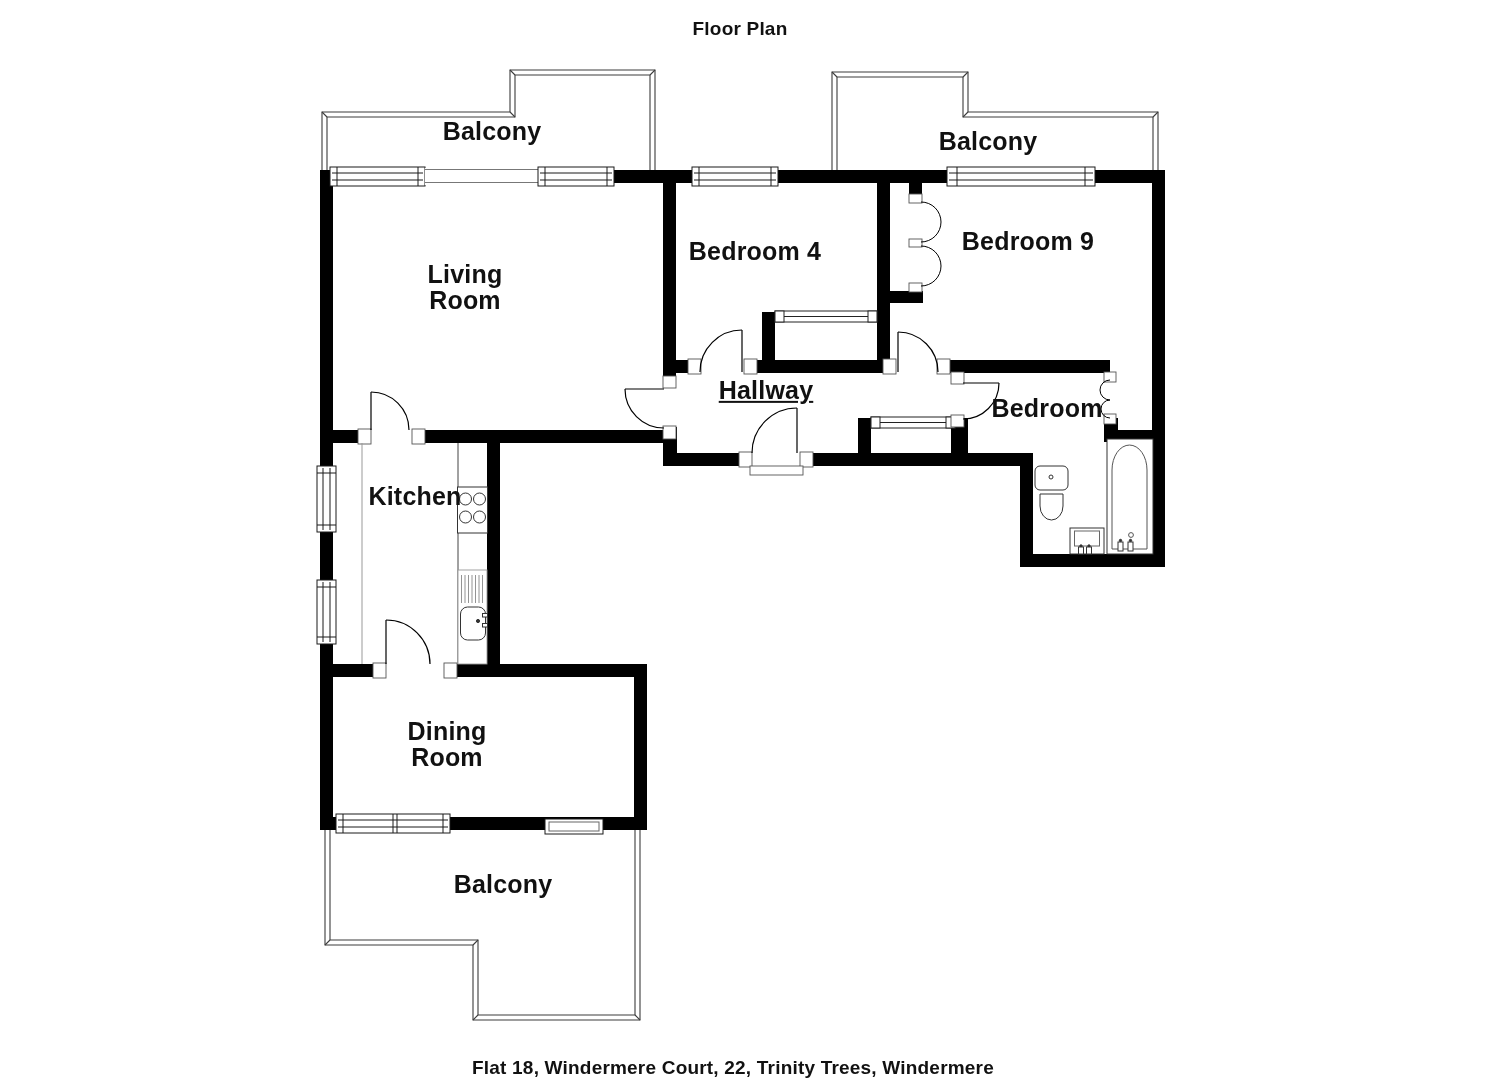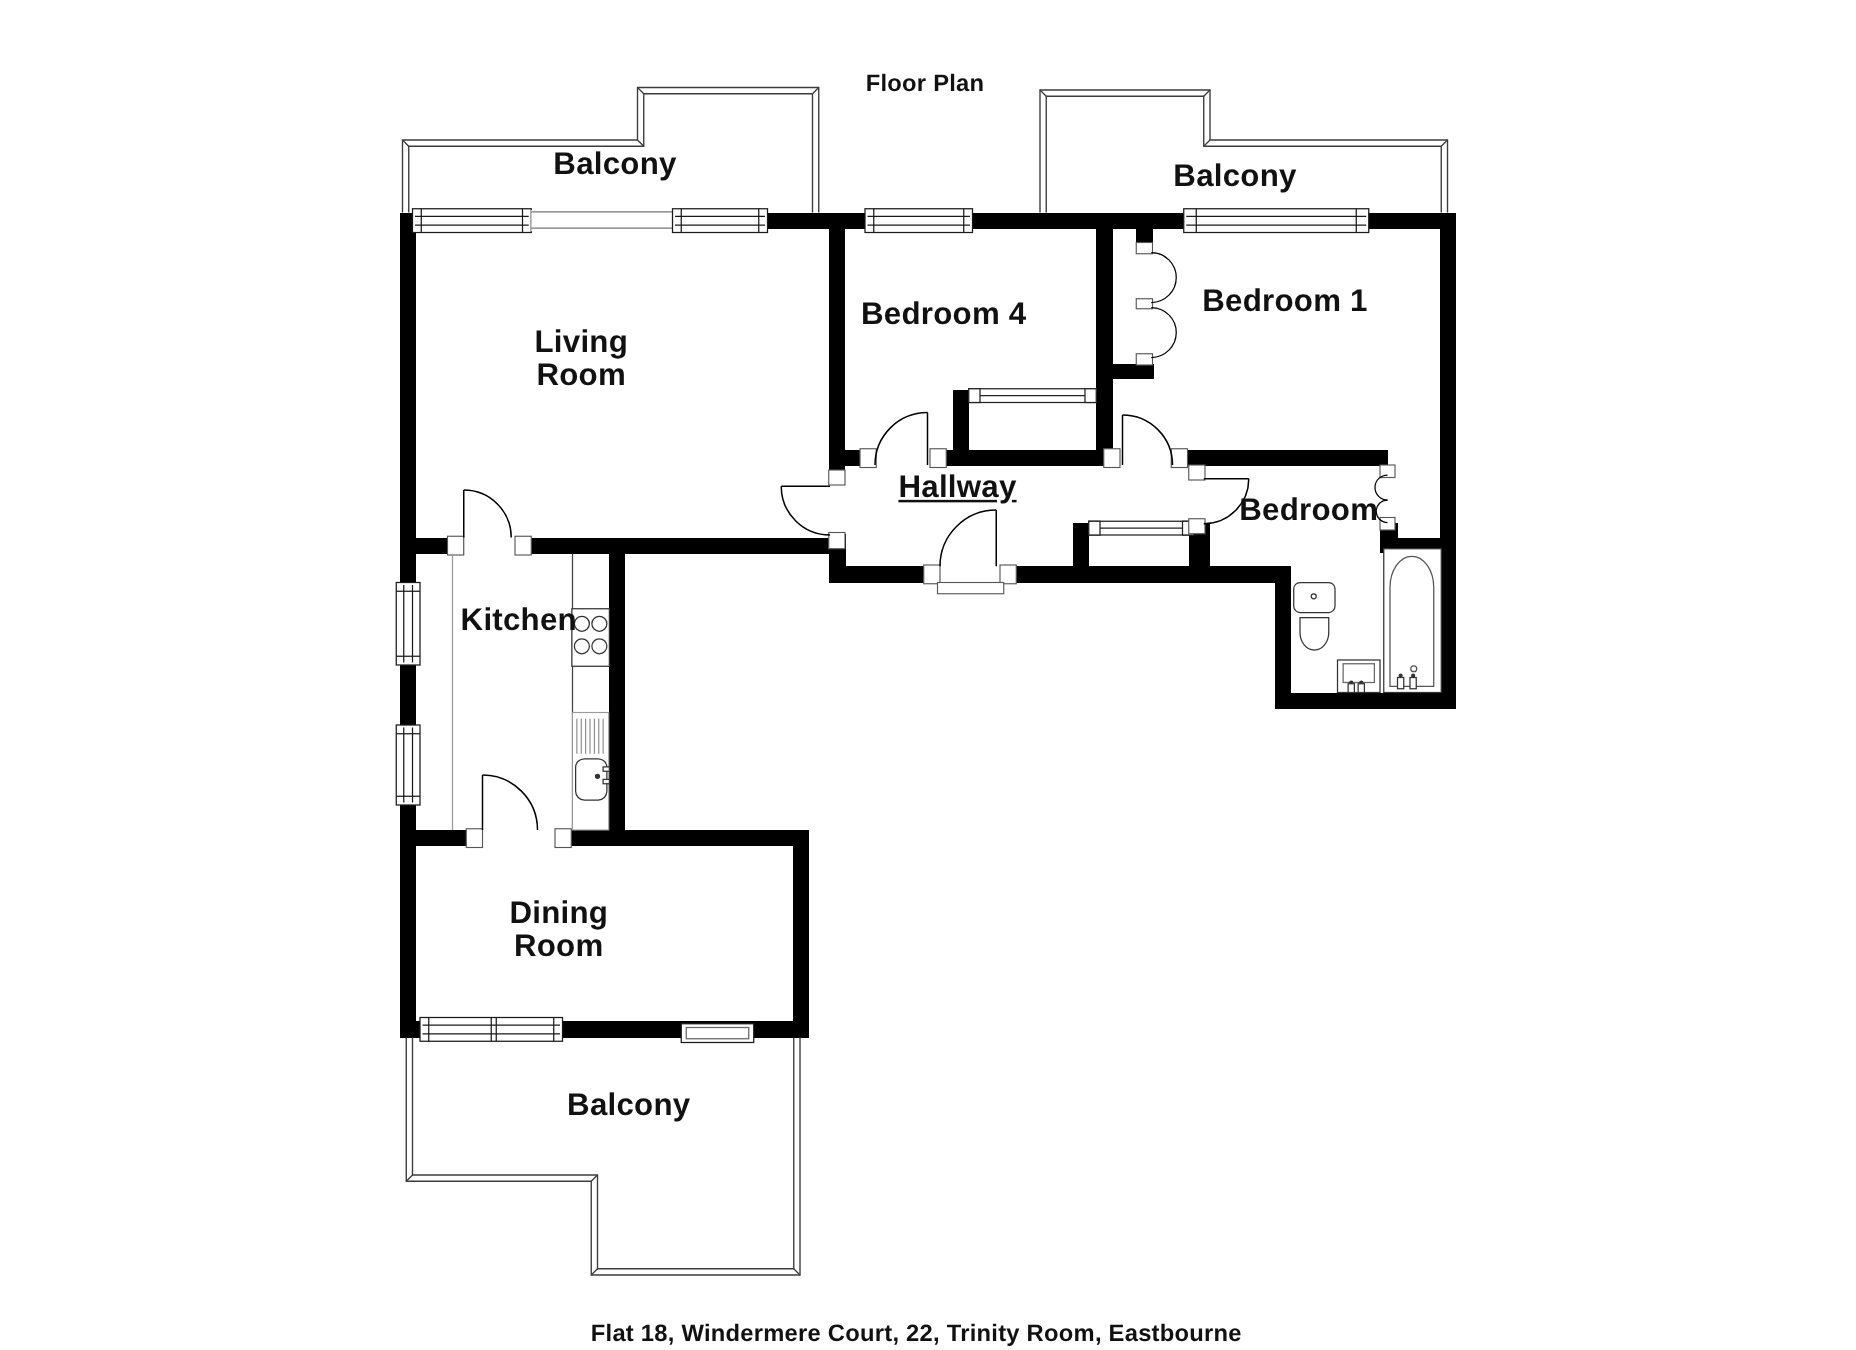--- a/index.html
+++ b/index.html
@@ -265,31 +265,31 @@
       <circle cx="1131" cy="535" r="2.4" stroke="#555" fill="none"></circle>
       <circle cx="1120.5" cy="540.5" r="1.2" fill="#333"></circle>
           <circle cx="1130.5" cy="540.5" r="1.2" fill="#333"></circle>
       <rect x="1118" y="542" width="5" height="9"></rect>
       <rect x="1128" y="542" width="5" height="9"></rect>
     </g>
   </g>
 
 </svg>
 
-  <div class="lbl title-lbl" style="left:740px; top:29px;margin-top:39px;">Floor Plan</div>
+  <div class="lbl title-lbl" style="left:740px; top:29px;">Floor Plan</div>
 
   <div class="lbl" style="left:492px; top:131px;">Balcony</div>
   <div class="lbl" style="left:988px; top:141px;">Balcony</div>
   <div class="lbl" style="left:503px; top:884px;">Balcony</div>
 
   <div class="lbl" style="left:465px; top:287px;">Living
 Room</div>
   <div class="lbl" style="left:755px; top:251px;">Bedroom 4</div>
-  <div class="lbl" style="left:1028px; top:241px;">Bedroom 1</div>
+  <div class="lbl" style="left:1028px; top:241px;">Bedroom 9</div>
   <div class="lbl" style="left:766px; top:390px;text-decoration:underline;">Hallway</div>
   <div class="lbl" style="left:1047px; top:408px;">Bedroom</div>
   <div class="lbl" style="left:409px; top:496px;padding-left:12px;">Kitchen</div>
   <div class="lbl" style="left:447px; top:744px;">Dining
 Room</div>
 
-  <div class="lbl caption-lbl" style="left:733px; top:1068px;">Flat 18, Windermere Court, 22, Trinity Room, Eastbourne</div>
+  <div class="lbl caption-lbl" style="left:733px; top:1068px;">Flat 18, Windermere Court, 22, Trinity Trees, Windermere</div>
 
 </div>
 
 </body></html>

